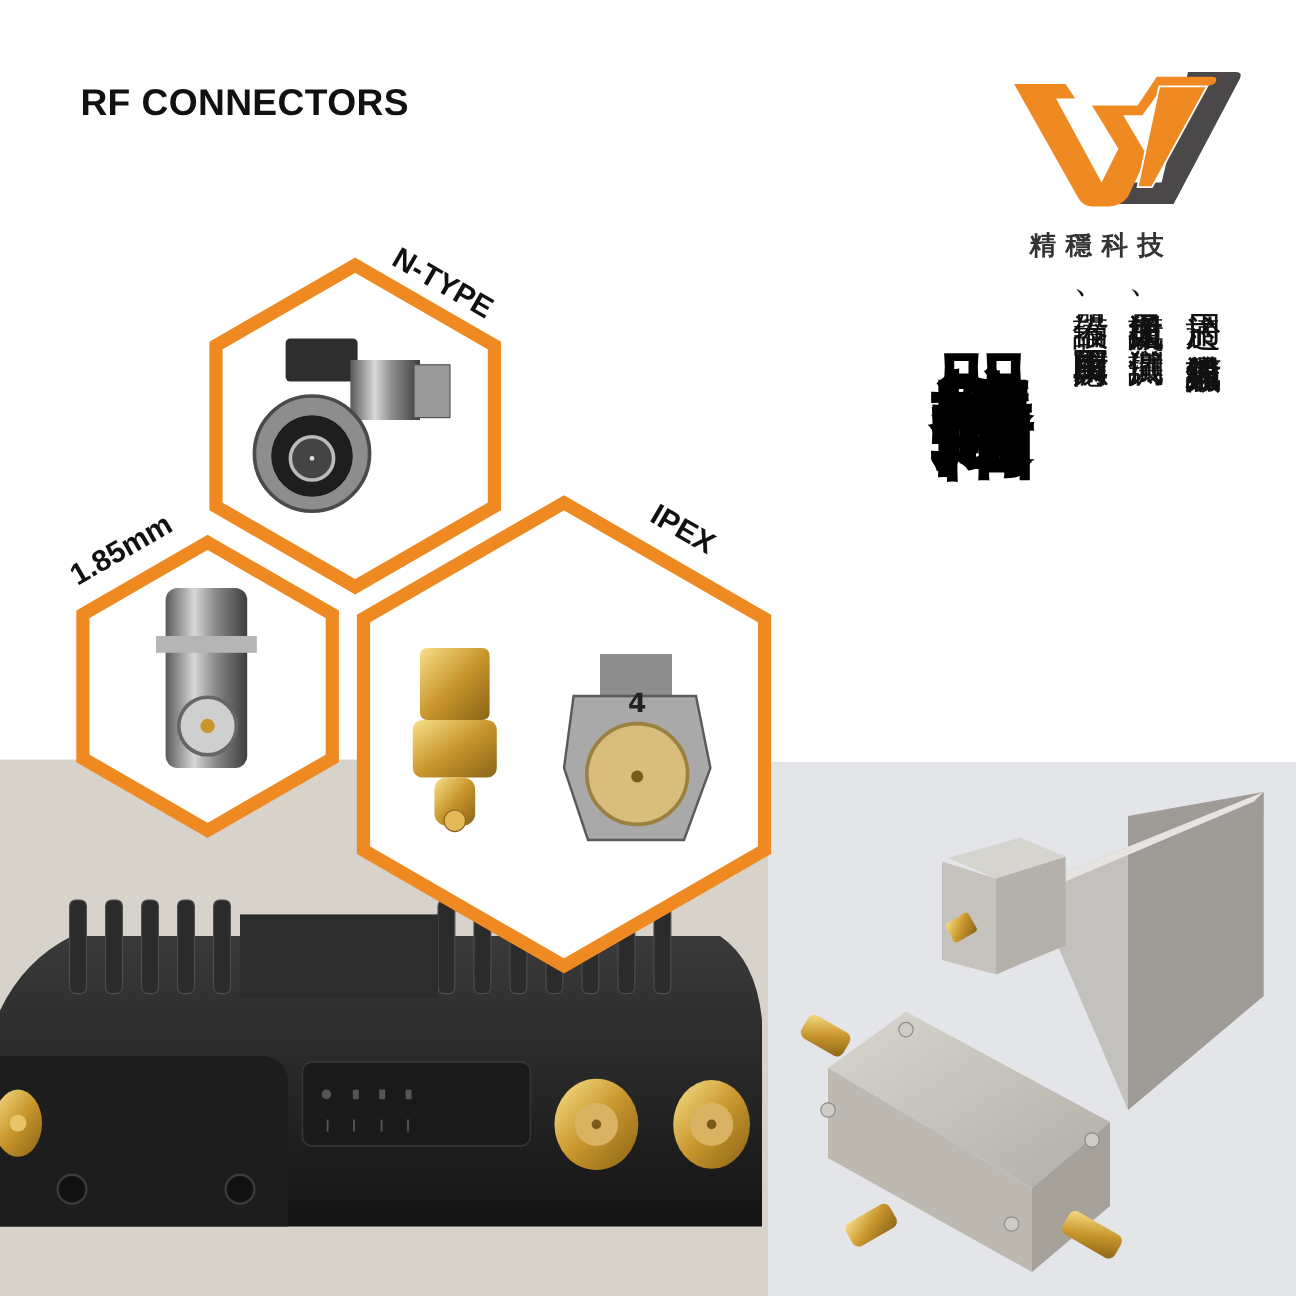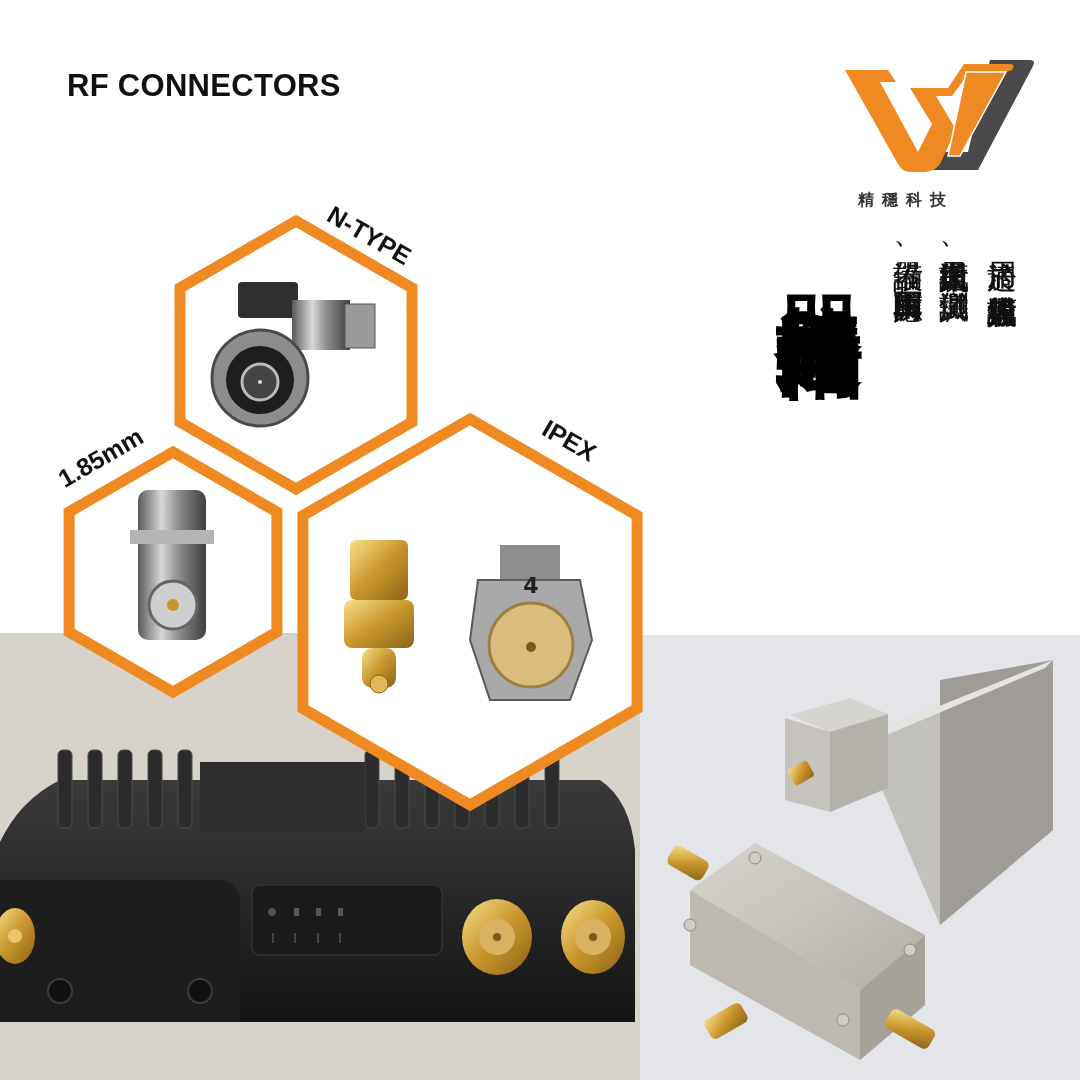--- a/index.html
+++ b/index.html
@@ -2,21 +2,21 @@
 <html><head>
 <meta charset="utf-8">
 <style>
   html, body { margin: 0; padding: 0; }
   body { width: 1080px; height: 1080px; overflow: hidden; background: #ffffff; position: relative; font-family: "DejaVu Sans", sans-serif; }
   .abs { position: absolute; }
   #bg-left { left: 0; top: 633px; width: 640px; height: 447px; background: #d7d3ca; }
   #bg-right { left: 640px; top: 635px; width: 440px; height: 445px; background: #e3e5e8; }
   #heading { left: 67px; top: 68px; font-family: "Liberation Sans", sans-serif; font-weight: bold; font-size: 31px; color: #111; letter-spacing: 0.3px; }
   #logo { left: 840px; top: 52px; width: 200px; height: 125px; }
-  #brand-name { left: 858px; top: 190px; width: 160px; font-size: 16px; color: #333; letter-spacing: 8px; font-weight: bold; font-family: "DejaVu Serif", serif; white-space: nowrap; }
+  #brand-name { left: 858px; top: 190px; width: 160px; font-size: 22px; color: #333; letter-spacing: 8px; font-weight: bold; font-family: "DejaVu Serif", serif; white-space: nowrap; }
   .vcol { writing-mode: vertical-rl; text-orientation: upright; }
   #title { left: 770px; top: 248px; font-size: 88px; font-weight: bold; color: #000; line-height: 100px; letter-spacing: -6px; font-family: "DejaVu Sans", sans-serif; }
   .desc { top: 238px; font-size: 30px; color: #111; line-height: 44px; letter-spacing: 0px; font-family: "DejaVu Sans", sans-serif; }
   #desc-1 { left: 980px; }
   #desc-2 { left: 932px; }
   #desc-3 { left: 886px; }
   svg#scene { position: absolute; left: 0; top: 0; }
   .hex-label { font-family: "Liberation Sans", sans-serif; font-weight: bold; font-size: 25px; fill: #111; }
 </style>
 </head>

